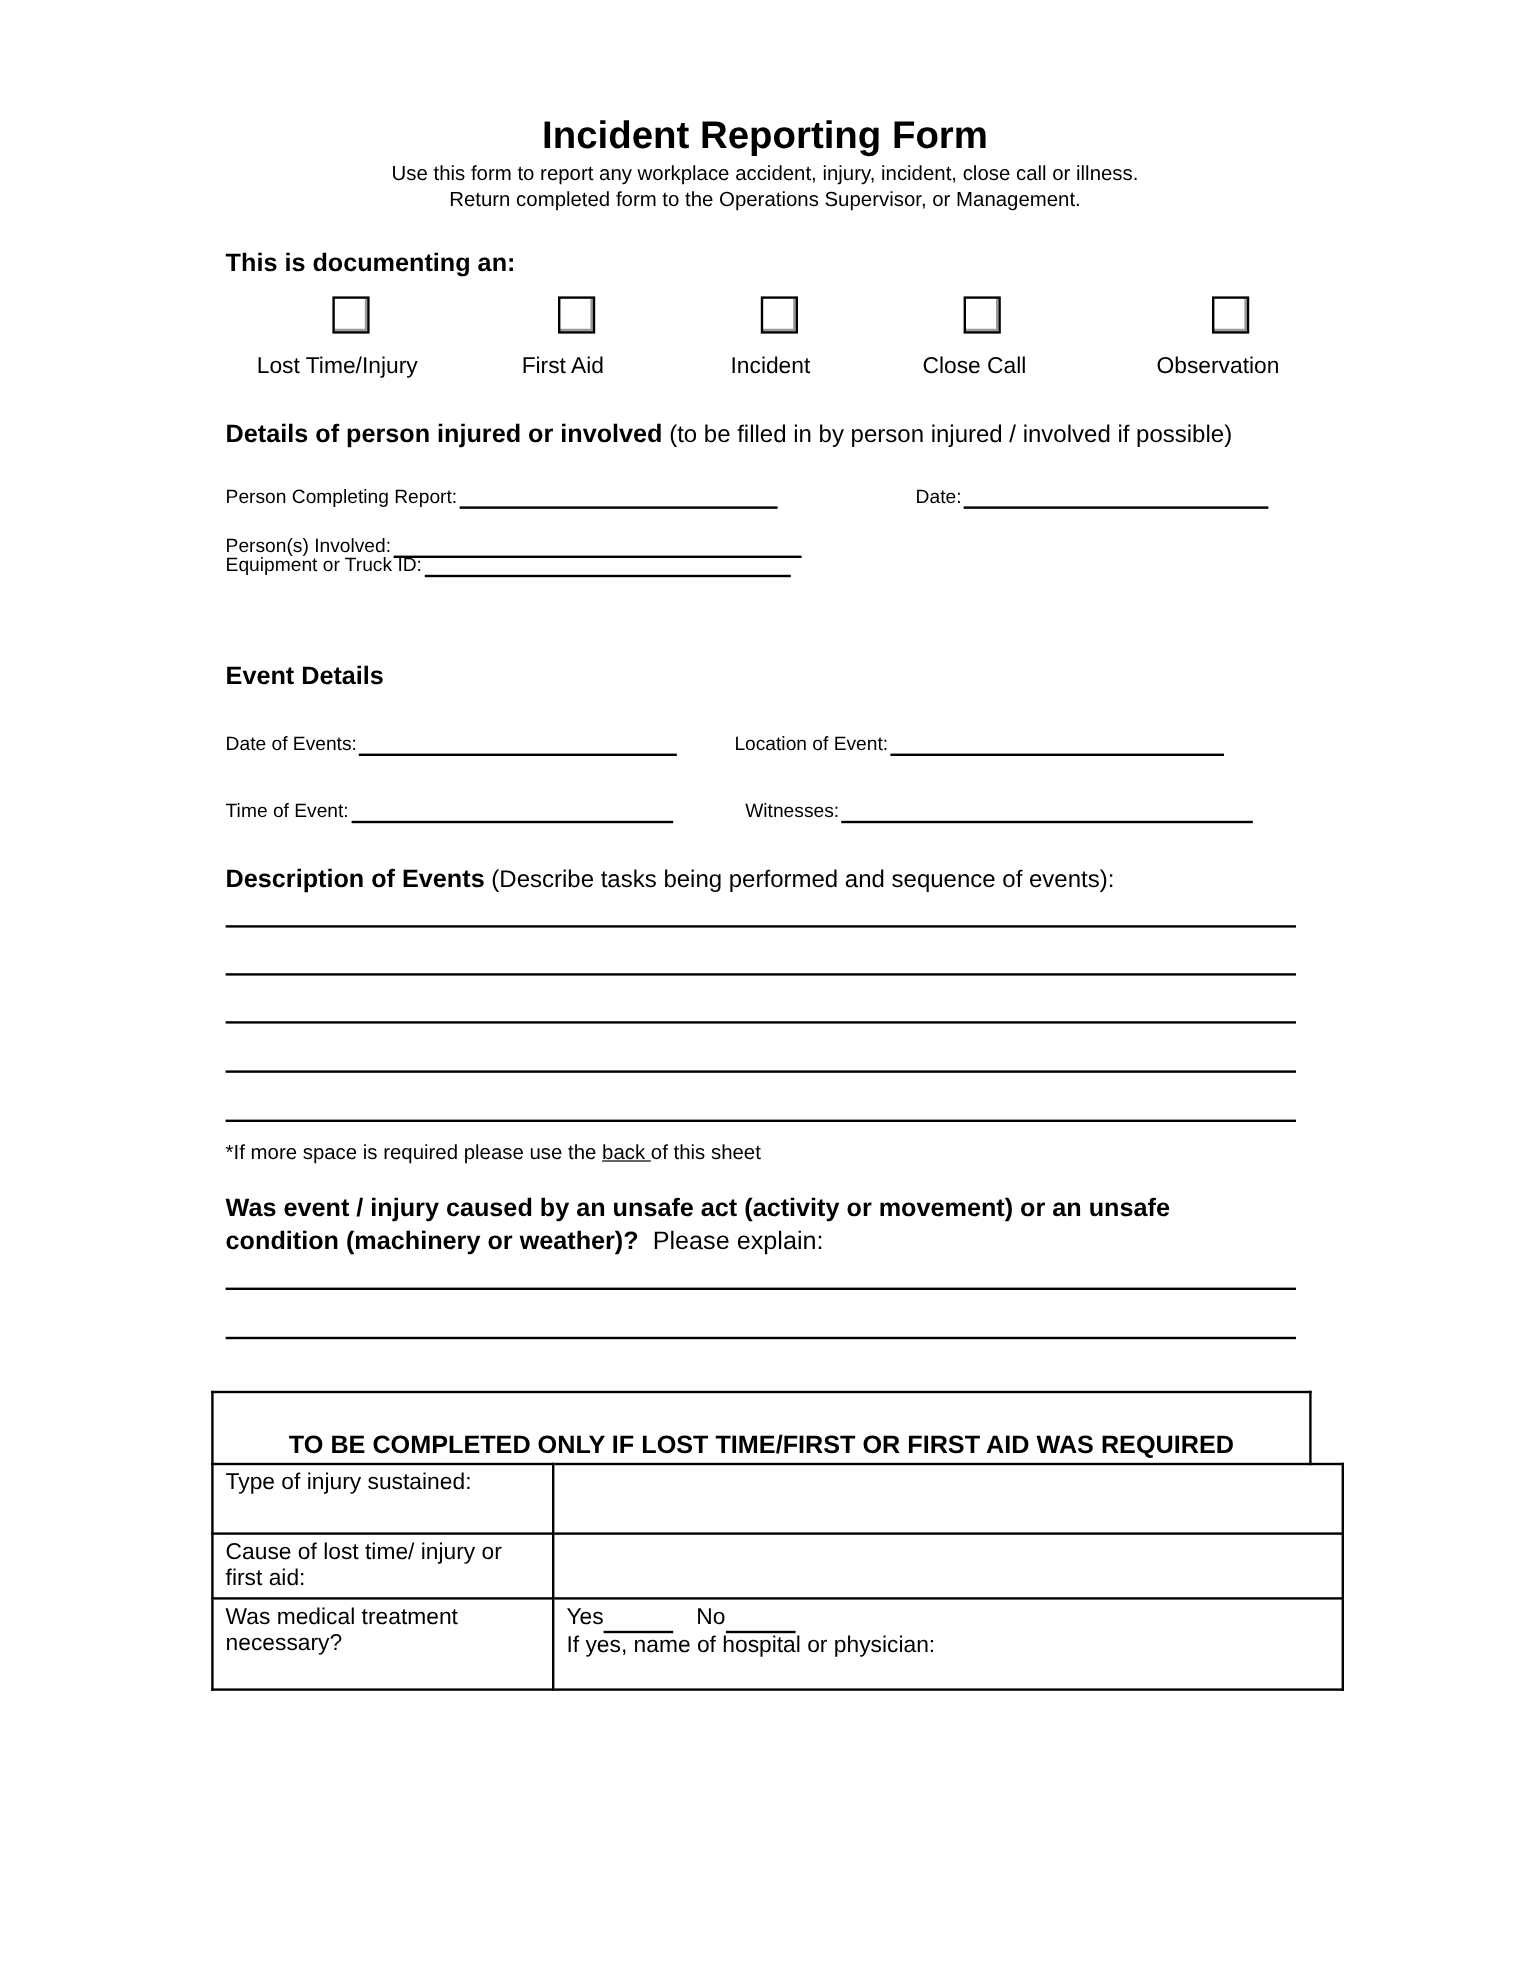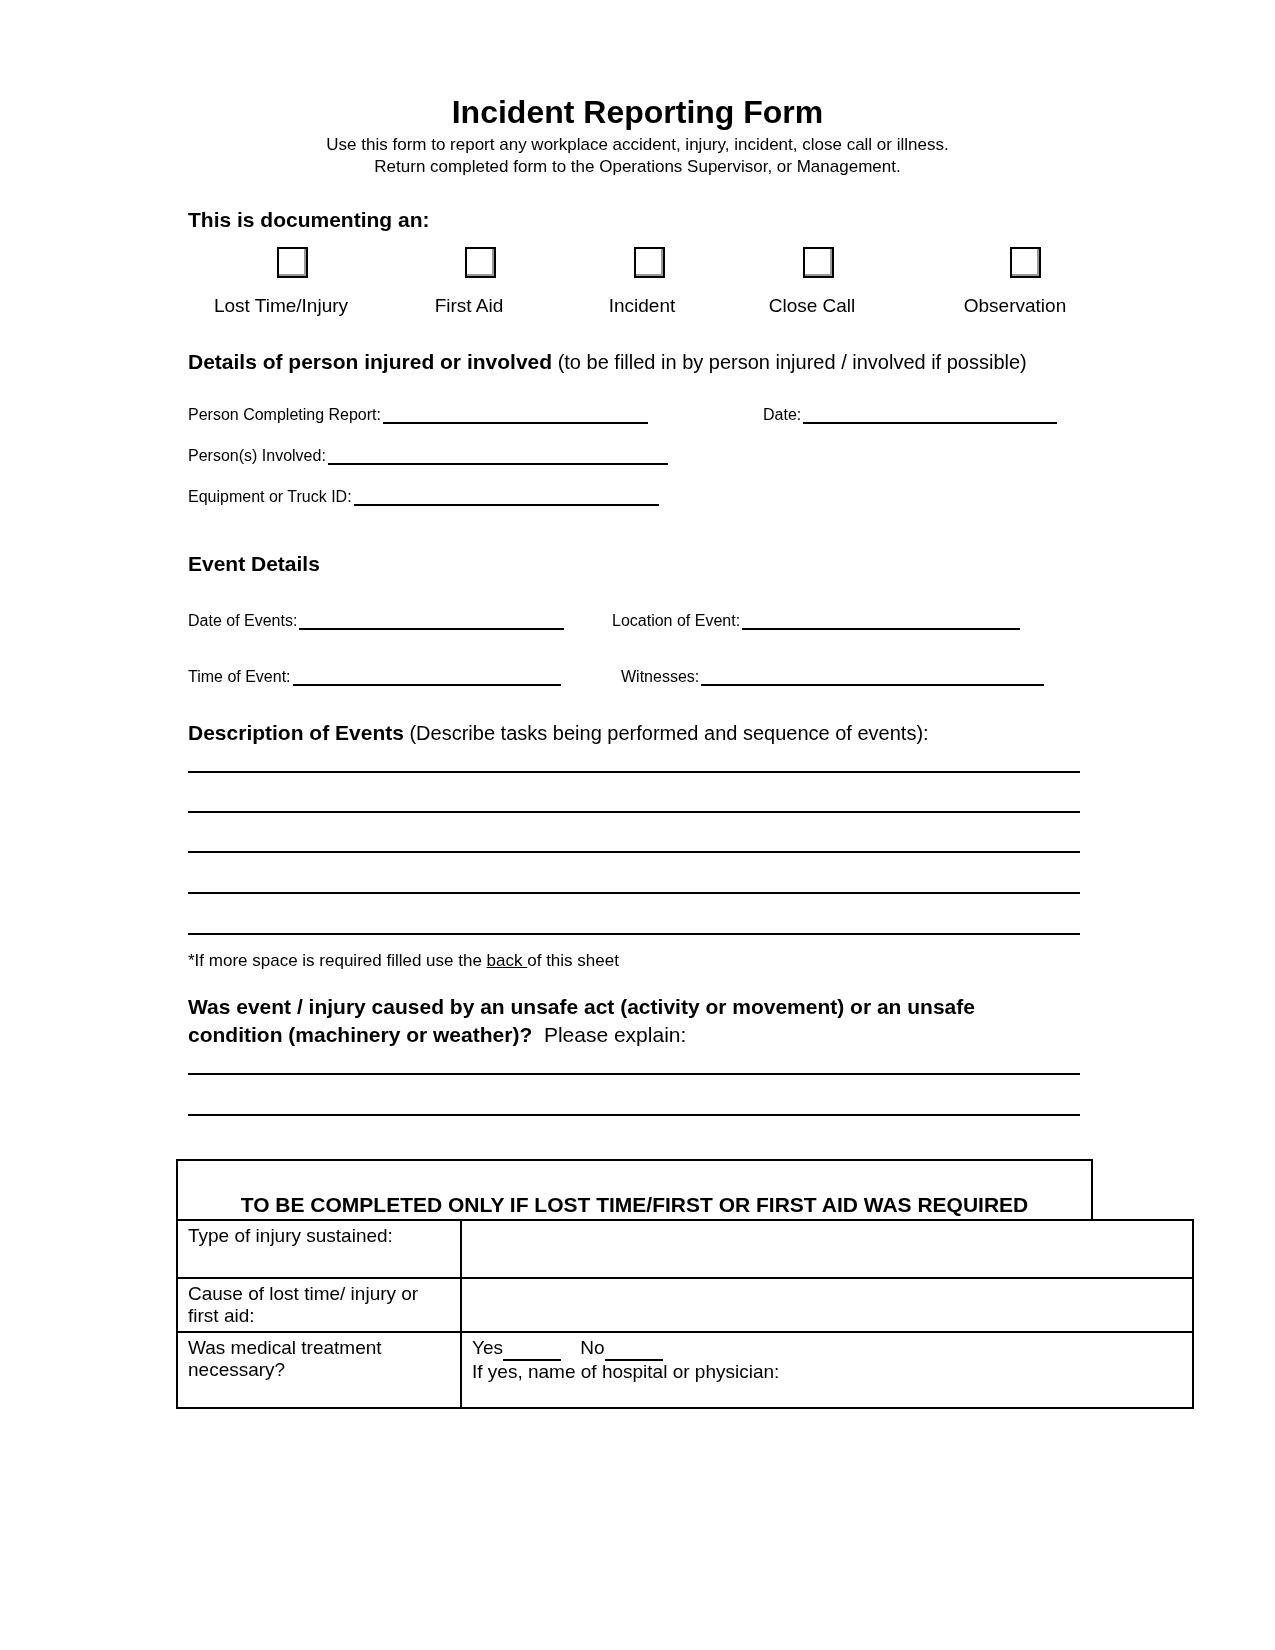--- a/index.html
+++ b/index.html
@@ -7,21 +7,21 @@
   .abs { position:absolute; }
   .title { left:0; width:1275px; top:94px; text-align:center; font-size:32px; font-weight:bold; }
   .sub { left:0; width:1275px; text-align:center; font-size:17px; }
   .h { font-size:21px; font-weight:bold; }
   .small { font-size:17px; }
   .cb { width:31px; height:31px; border:2px solid #000; box-sizing:border-box; background:#fff; cursor:pointer; box-shadow: inset -2px -2px 0 #999; }
   .cblabel { font-size:19px; text-align:center; width:200px; }
   .field { display:flex; align-items:flex-end; font-size:16px; }
   .line { border-bottom:2px solid #000; height:20px; margin-left:2px; }
   .rule { border-top:2px solid #000; height:0; }
-  table.inj { position:absolute; left:176px; top:1159px; width:1018px; border-collapse:collapse; font-size:19px; }
+  table.inj { position:absolute; left:176px; top:1159px; width:944px; border-collapse:collapse; font-size:19px; }
   table.inj td { border:2px solid #000; vertical-align:top; padding:4px 10px; }
   .u { text-decoration:underline; }
 </style>
 </head>
 <body>
 
 <div class="abs title">Incident Reporting Form</div>
 <div class="abs sub" style="top:135px">Use this form to report any workplace accident, injury, incident, close call or illness.</div>
 <div class="abs sub" style="top:157px">Return completed form to the Operations Supervisor, or Management.</div>
 
@@ -48,21 +48,21 @@
   <span class="line" style="width:265px"></span>
 </div>
 <div class="abs field" style="left:763px; top:402px;">
   <span>Date:</span>
   <span class="line" style="width:254px"></span>
 </div>
 <div class="abs field" style="left:188px; top:443px;">
   <span>Person(s) Involved:</span>
   <span class="line" style="width:340px"></span>
 </div>
-<div class="abs field" style="left:188px; top:484px;">
+<div class="abs field" style="left:188px; top:459px;">
   <span>Equipment or Truck ID:</span>
   <span class="line" style="width:305px"></span>
 </div>
 
 <div class="abs h" style="left:188px; top:552px;">Event Details</div>
 
 <div class="abs field" style="left:188px; top:608px;">
   <span>Date of Events:</span>
   <span class="line" style="width:265px"></span>
 </div>
@@ -82,21 +82,21 @@
 <div class="abs" style="left:188px; top:721px; font-size:20px;">
   <b style="font-size:21px;">Description of Events</b><span> (Describe tasks being performed and sequence of events):</span>
 </div>
 <div class="abs rule" style="left:188px; top:771px; width:892px;"></div>
 <div class="abs rule" style="left:188px; top:811px; width:892px;"></div>
 <div class="abs rule" style="left:188px; top:851px; width:892px;"></div>
 <div class="abs rule" style="left:188px; top:892px; width:892px;"></div>
 <div class="abs rule" style="left:188px; top:933px; width:892px;"></div>
 
 <div class="abs small" style="left:188px; top:951px;">
-  <span>*If more space is required filled use the </span><span class="u">back </span><span>of this sheet</span>
+  <span>*If more space is required please use the </span><span class="u">back </span><span>of this sheet</span>
 </div>
 
 <div class="abs" style="left:188px; top:993px; font-size:21px; line-height:28px;">
   <b>Was event / injury caused by an unsafe act (activity or movement) or an unsafe</b><br>
   <b>condition (machinery or weather)?</b><span style="white-space:pre">  Please explain:</span>
 </div>
 <div class="abs rule" style="left:188px; top:1073px; width:892px;"></div>
 <div class="abs rule" style="left:188px; top:1114px; width:892px;"></div>
 
 <div class="abs" style="left:176px; top:1159px; width:917px; height:62px; border:2px solid #000; border-bottom:none; box-sizing:border-box;">

